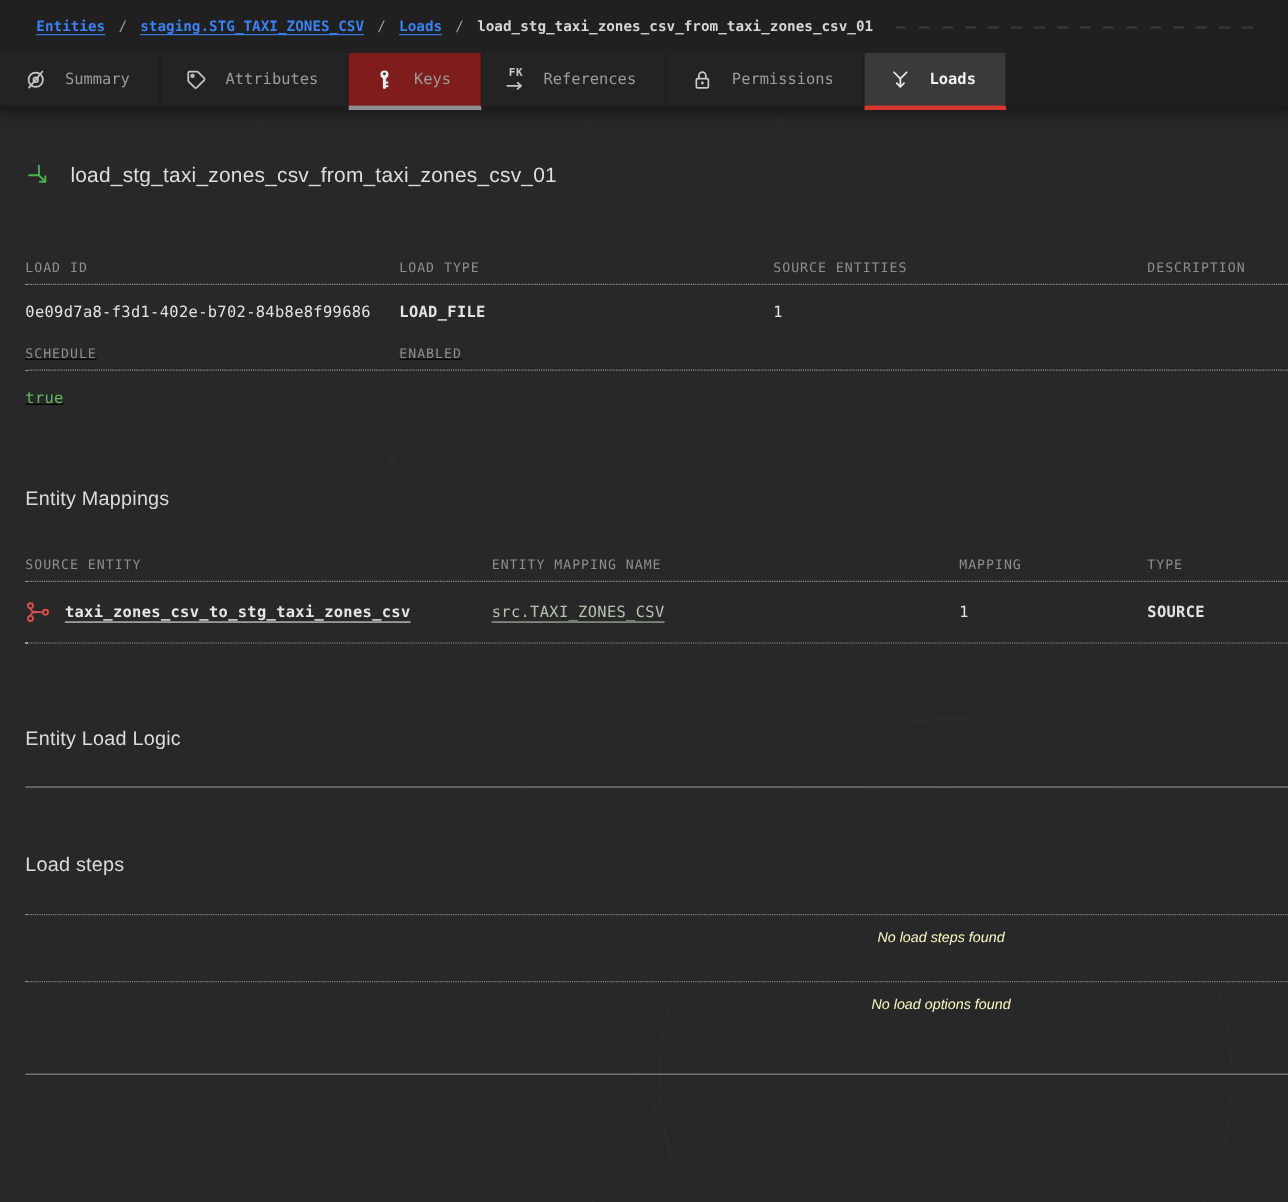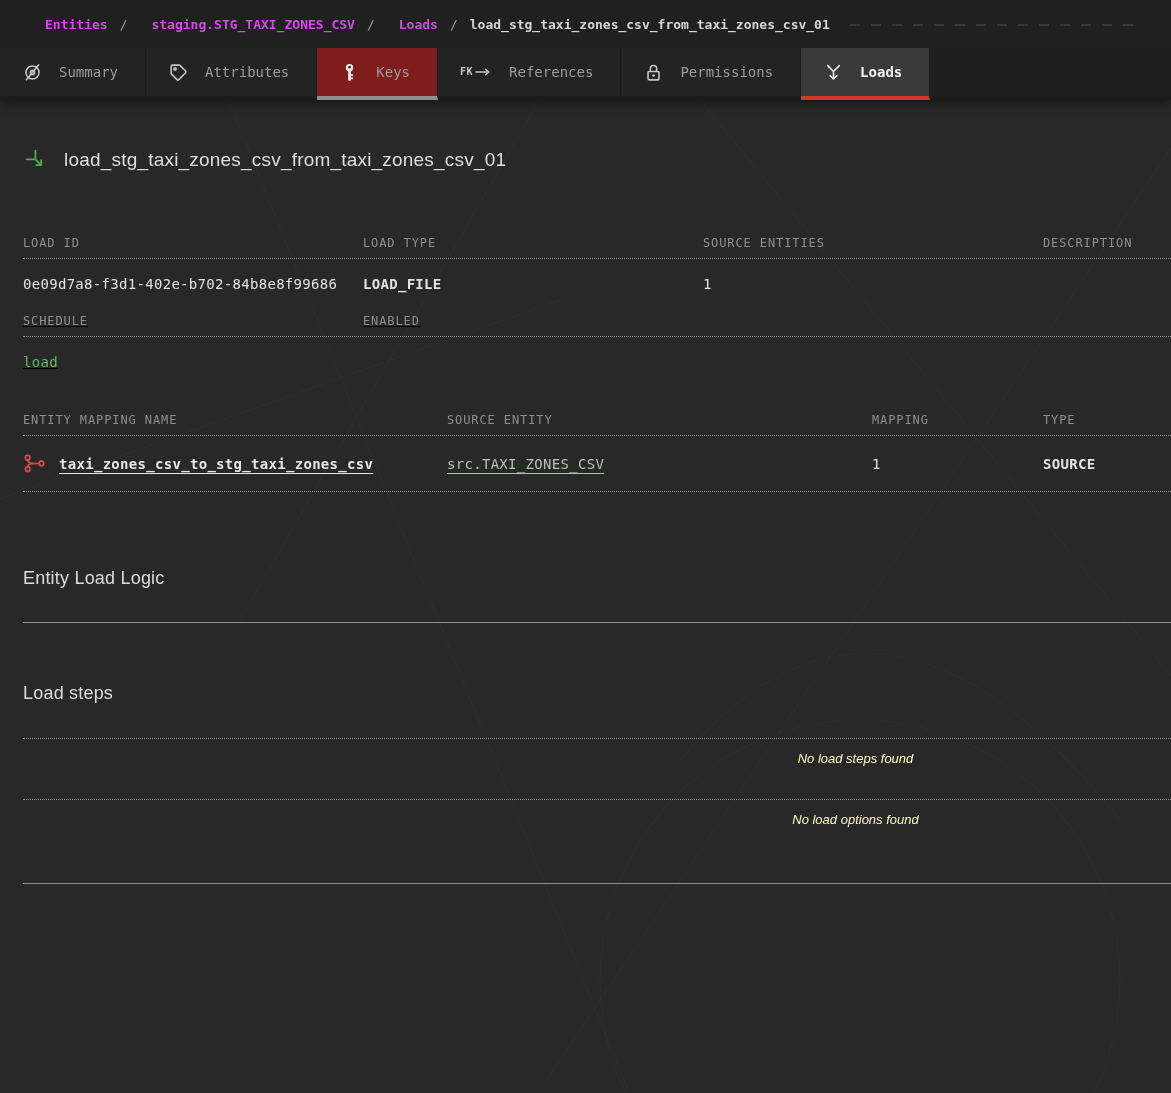--- a/index.html
+++ b/index.html
@@ -16,21 +16,21 @@
 
   
   .crumbbar {
     position:relative; z-index:3;
     height:48px; background:#202020;
     display:flex; align-items:center;
     padding:0 30px 0 33px;
     font-family:"DejaVu Sans Mono", monospace;
     font-size:13px; font-weight:bold; color:#d6d6d6;
   }
-  .crumb-link { text-underline-offset:3px; color:#d946ef; cursor:pointer; white-space:nowrap;margin-left:12px; }
+  .crumb-link { text-decoration:underline; text-underline-offset:3px; color:#3b82f6; cursor:pointer; white-space:nowrap; }
   .crumb-sep { color:#9e9e9e; margin:0 12px; font-weight:normal; }
   .crumb-current { color:#d6d6d6; white-space:nowrap; }
   .crumb-leader {
     flex:1; height:2px; margin-left:20px; align-self:center; margin-top:2px;
     background:repeating-linear-gradient(90deg,#383838 0 10px, transparent 10px 21px);
   }
 
   
   .tabbar {
     position:relative; z-index:2;
@@ -45,21 +45,21 @@
     color:#9c9c9c; cursor:pointer;
     font-family:"DejaVu Sans Mono", monospace; font-size:14px;
     white-space:nowrap;
   }
   .tab svg { flex:0 0 auto; }
   .tab.tab-keys { background:#7f1d1d; border-bottom-color:#8f8f8f; }
   .tab.tab-loads { background:#3a3a3a; border-bottom-color:#d7362d; color:#f1f1f1; font-weight:bold; }
   .tab-filler { flex:1; background:#1f1f1f; border-bottom:4px solid #1c1c1c; }
   .icon-stroke { stroke:#c7c7c7; stroke-width:1.5; fill:none; stroke-linecap:round; stroke-linejoin:round; }
   .tab-loads .icon-stroke { stroke:#ededed; }
-  .fk-wrap { display:flex; align-items:center; line-height:1; gap:2px; }
+  .fk-wrap { display:flex; flex-direction:column; align-items:center; line-height:1; gap:2px; }
   .fk-text { font-size:10px; font-weight:bold; color:#c7c7c7; letter-spacing:0.5px; }
 
   
   .content { position:relative; z-index:1; padding-left:23px; }
 
   .title-row { margin-top:46px; display:flex; align-items:center; gap:14px; height:28px; }
   .page-title { font-size:19px; color:#dedede; letter-spacing:0.2px; }
 
   .hrow {
     display:grid; padding-bottom:8px;
@@ -236,29 +236,30 @@
         <span></span>
       </div>
     </div>
 
     <div class="tbl-details2">
       <div class="hrow cols4">
         <span>SCHEDULE</span>
         <span>ENABLED</span>
       </div>
       <div class="vrow cols4">
-        <span class="green-val">load</span>
-      </div>
-    </div>
-
+        <span class="green-val">true</span>
+      </div>
+    </div>
+
+    <div class="section-heading h-entity-mappings">Entity Mappings</div>
 
     <div class="tbl-mappings">
       <div class="hrow colsM">
+        <span>SOURCE ENTITY</span>
         <span>ENTITY MAPPING NAME</span>
-        <span>SOURCE ENTITY</span>
         <span>MAPPING</span>
         <span>TYPE</span>
       </div>
       <div class="mrow colsM">
         <span class="mname-cell">
           <svg width="23" height="23" viewBox="0 0 22 22">
             <g stroke="#d94f4f" stroke-width="1.6" fill="none" stroke-linecap="round">
               <circle cx="4.5" cy="5.5" r="2.2"></circle>
               <circle cx="4.5" cy="16.5" r="2.2"></circle>
               <circle cx="17.6" cy="11" r="2.2"></circle>

